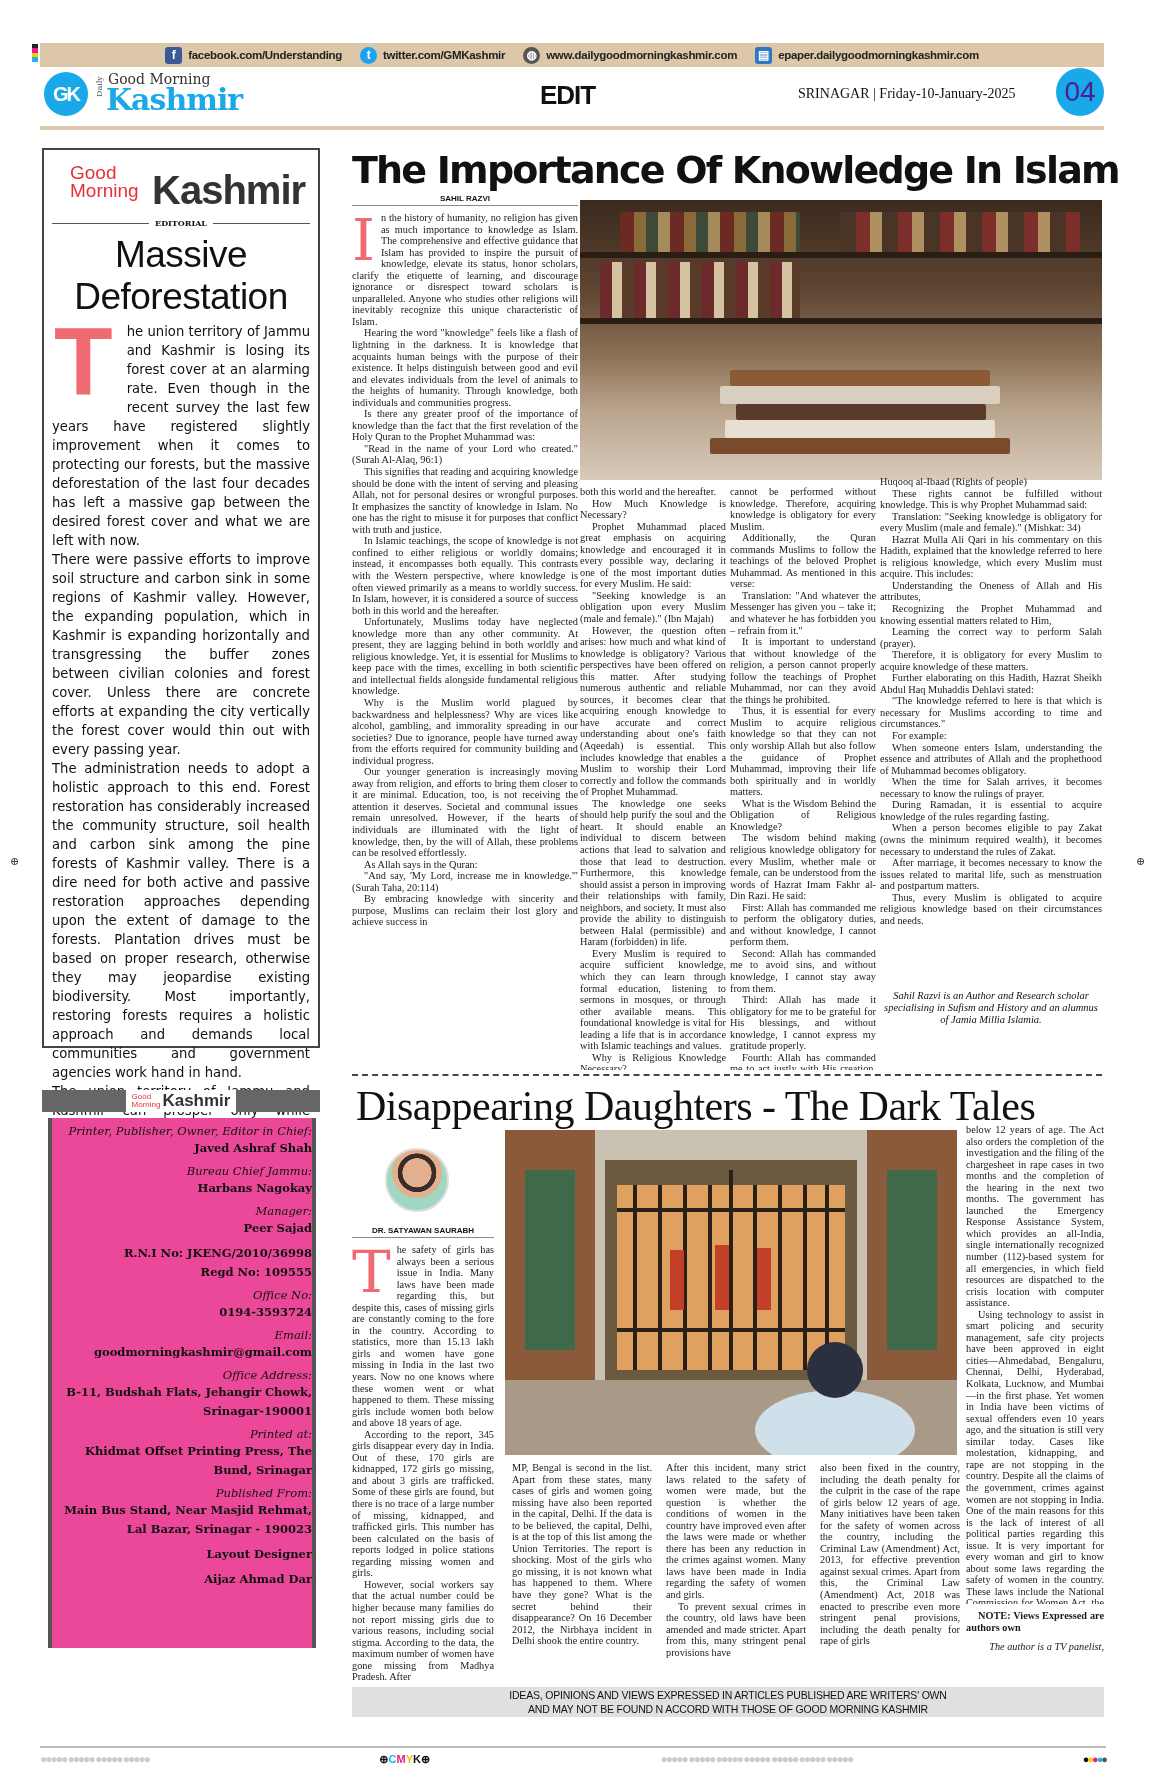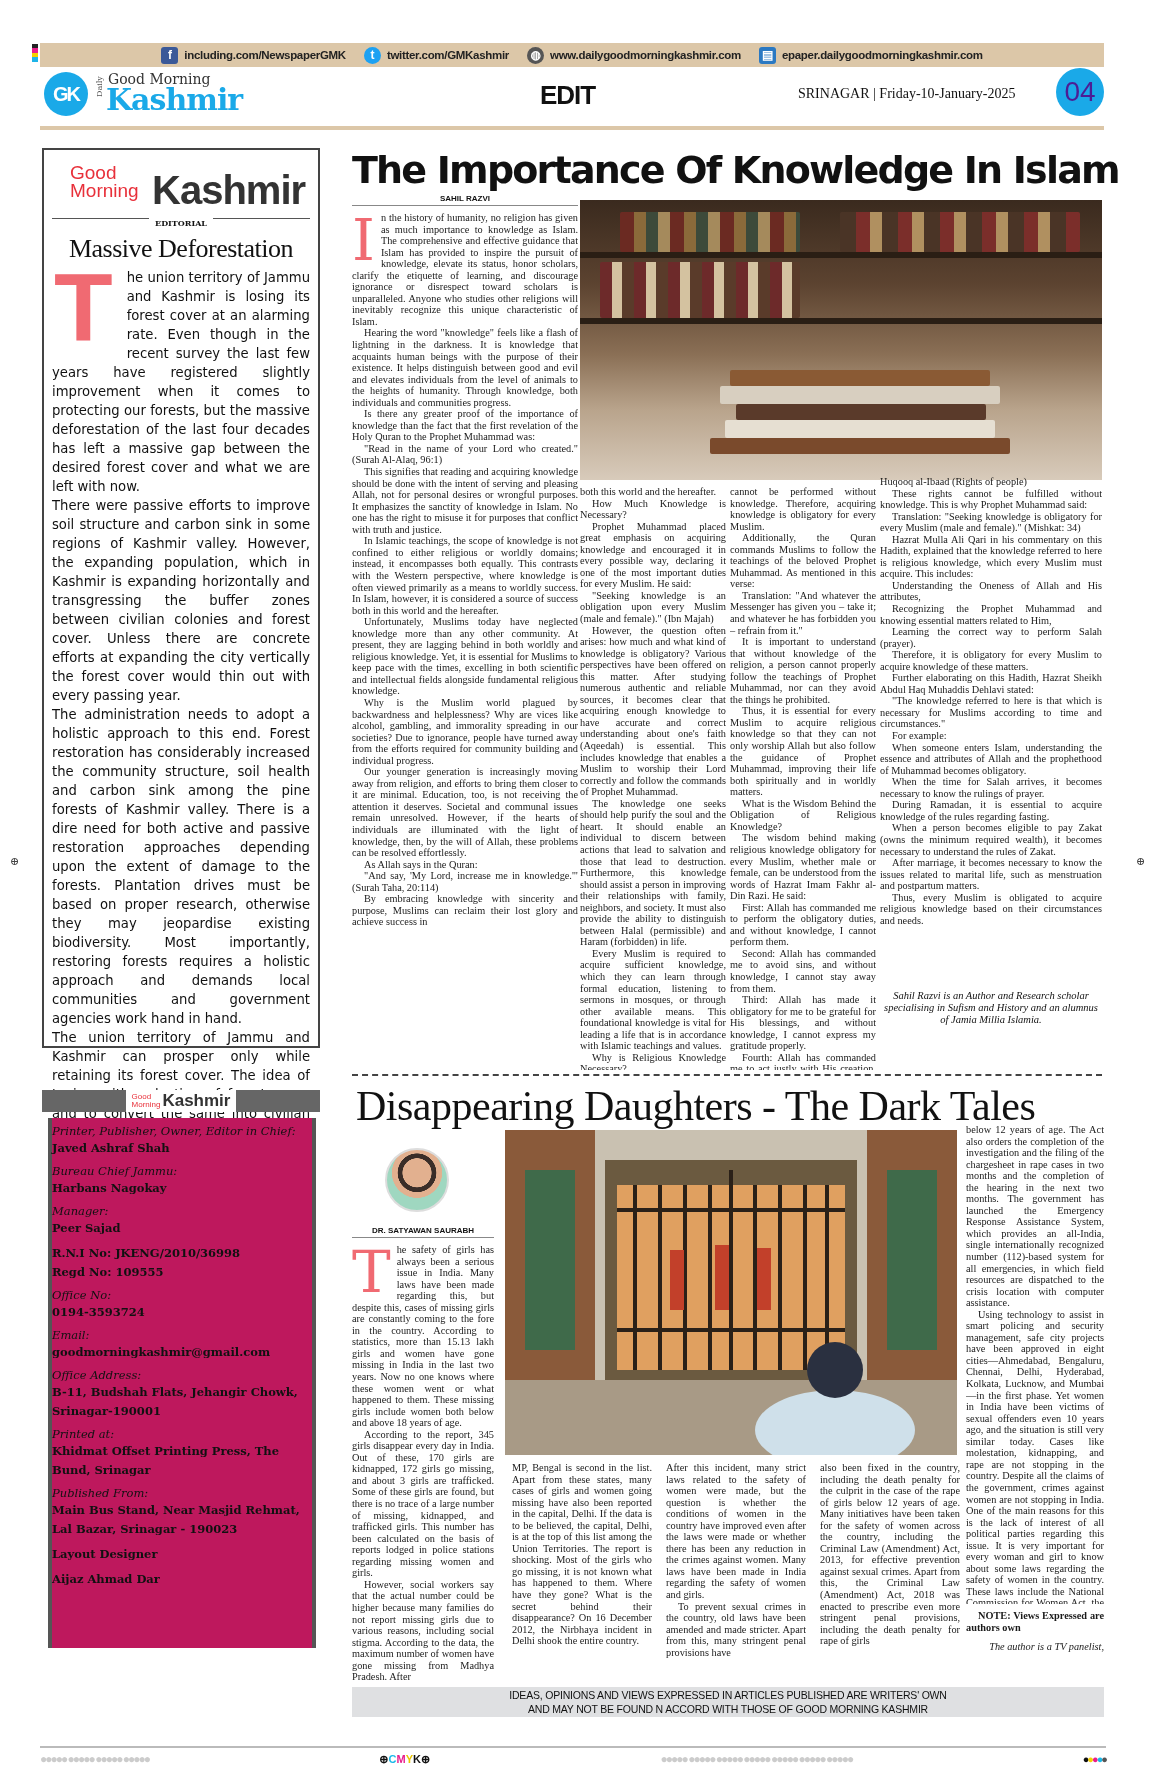--- a/index.html
+++ b/index.html
@@ -17,32 +17,32 @@
 .logo-k{left:106px;top:82px;font-family:"DejaVu Serif",serif;font-size:30px;font-weight:bold;color:#1aa9e8;letter-spacing:-1px}
 .section{left:540px;top:80px;font-family:"Liberation Sans",sans-serif;font-weight:bold;font-size:26px;letter-spacing:-1px}
 .dateline{left:798px;top:86px;font-family:Liberation Serif, serif;font-size:14px;color:#111}
 .pageno{left:1056px;top:68px;width:48px;height:48px;border-radius:50%;background:#1aa9e8;color:#4c1d95;font-family:"Liberation Sans",sans-serif;font-size:28px;display:flex;align-items:center;justify-content:center}
 .hdr-rule{left:40px;top:126px;width:1064px;height:4px;background:#dcc7a8}
 
 .ed-box{left:42px;top:148px;width:278px;height:900px;border:2px solid #444;padding:6px 8px}
 .ed-mast{text-align:center;margin-top:8px;height:46px;position:relative}
 .ed-mast .g{position:absolute;left:18px;top:0;font-family:"Liberation Sans",sans-serif;color:#e8303a;font-size:19px;line-height:18px;text-align:left}
 .ed-mast .k{position:absolute;left:100px;top:4px;font-family:"Liberation Sans",sans-serif;font-weight:bold;font-size:40px;color:#333;letter-spacing:-1px}
-.ed-label{display:flex;gap:6px;font-size:8px;font-weight:bold;margin:8px 0 6px}
+.ed-label{display:flex;align-items:center;gap:6px;font-size:8px;font-weight:bold;margin:8px 0 6px}
 .ed-label:before,.ed-label:after{content:"";flex:1;height:1px;background:#555}
-.ed-title{font-family:Liberation Serif, serif;font-size:26px;text-align:center;letter-spacing:-0.5px;margin:6px 0 4px;font-stretch:condensed}
+.ed-title{font-family:Liberation Sans, sans-serif;font-size:37px;text-align:center;letter-spacing:-0.5px;margin:6px 0 4px;font-stretch:condensed}
 .ed-body{font-family:"DejaVu Sans",sans-serif;font-size:13.2px;line-height:19px;text-align:justify;color:#111}
 .ed-body p{margin:0}
 .dropcap-big{float:left;font-family:"Liberation Sans",sans-serif;font-size:96px;line-height:80px;color:#f06a72;margin:0 14px 0 2px;font-weight:bold}
 
 .imp-head{left:42px;top:1090px;width:278px;height:22px;background:#666;display:flex;justify-content:center}
 .imp-head .lg{background:#fff;padding:0 6px;display:flex;align-items:center;gap:2px}
 .imp-head .g{font-family:"Liberation Sans",sans-serif;font-size:8px;color:#e8303a;line-height:8px}
 .imp-head .k{font-family:"Liberation Sans",sans-serif;font-weight:bold;font-size:17px;color:#333}
-.imp-box{left:48px;top:1118px;width:268px;height:530px;background:#be185d;border-left:4px solid #555;border-right:4px solid #555;text-align:left;padding-top:6px;font-family:"DejaVu Serif",serif}
+.imp-box{left:48px;top:1118px;width:268px;height:530px;background:#ec4899;border-left:4px solid #555;border-right:4px solid #555;text-align:right;padding-top:6px;font-family:"DejaVu Serif",serif}
 .imp-box .lbl{font-style:italic;font-size:11.5px;line-height:15px}
 .imp-box .val{font-weight:bold;font-size:11.5px;line-height:19px;margin-bottom:6px}
 
 .a1-title{left:352px;top:148px;font-family:"DejaVu Sans",sans-serif;font-weight:bold;font-size:38px;letter-spacing:-1.8px}
 .byline{font-family:"Liberation Sans",sans-serif;font-weight:bold;font-size:8px;text-align:center;border-bottom:1px solid #888;padding-bottom:2px}
 .a1-byline{left:352px;top:194px;width:226px}
 .col{position:absolute;font-family:"Liberation Serif",serif;font-size:10.3px;line-height:11.55px;text-align:justify;color:#1a1a1a}
 .col p{text-indent:12px;margin:0}
 .col p.ni{text-indent:0}
 .dropI{float:left;font-family:"DejaVu Serif",serif;font-size:58px;line-height:52px;color:#f06a72;margin:2px 6px 0 0}
@@ -64,21 +64,21 @@
 .regmark{position:absolute;top:855px;font-size:11px;color:#444}
 </style>
 </head>
 <body>
 
 <div class="reg"></div>
 
 <div class="abs social-bar">
   <span class="it">
       <span class="ic fb">f</span>
-      <span>including.com/NewspaperGMK</span>
+      <span>facebook.com/Understanding</span>
     </span>
   <span class="it">
       <span class="ic tw">t</span>
       <span>twitter.com/GMKashmir</span>
     </span>
   <span class="it">
       <span class="ic web">◍</span>
       <span>www.dailygoodmorningkashmir.com</span>
     </span>
   <span class="it">

